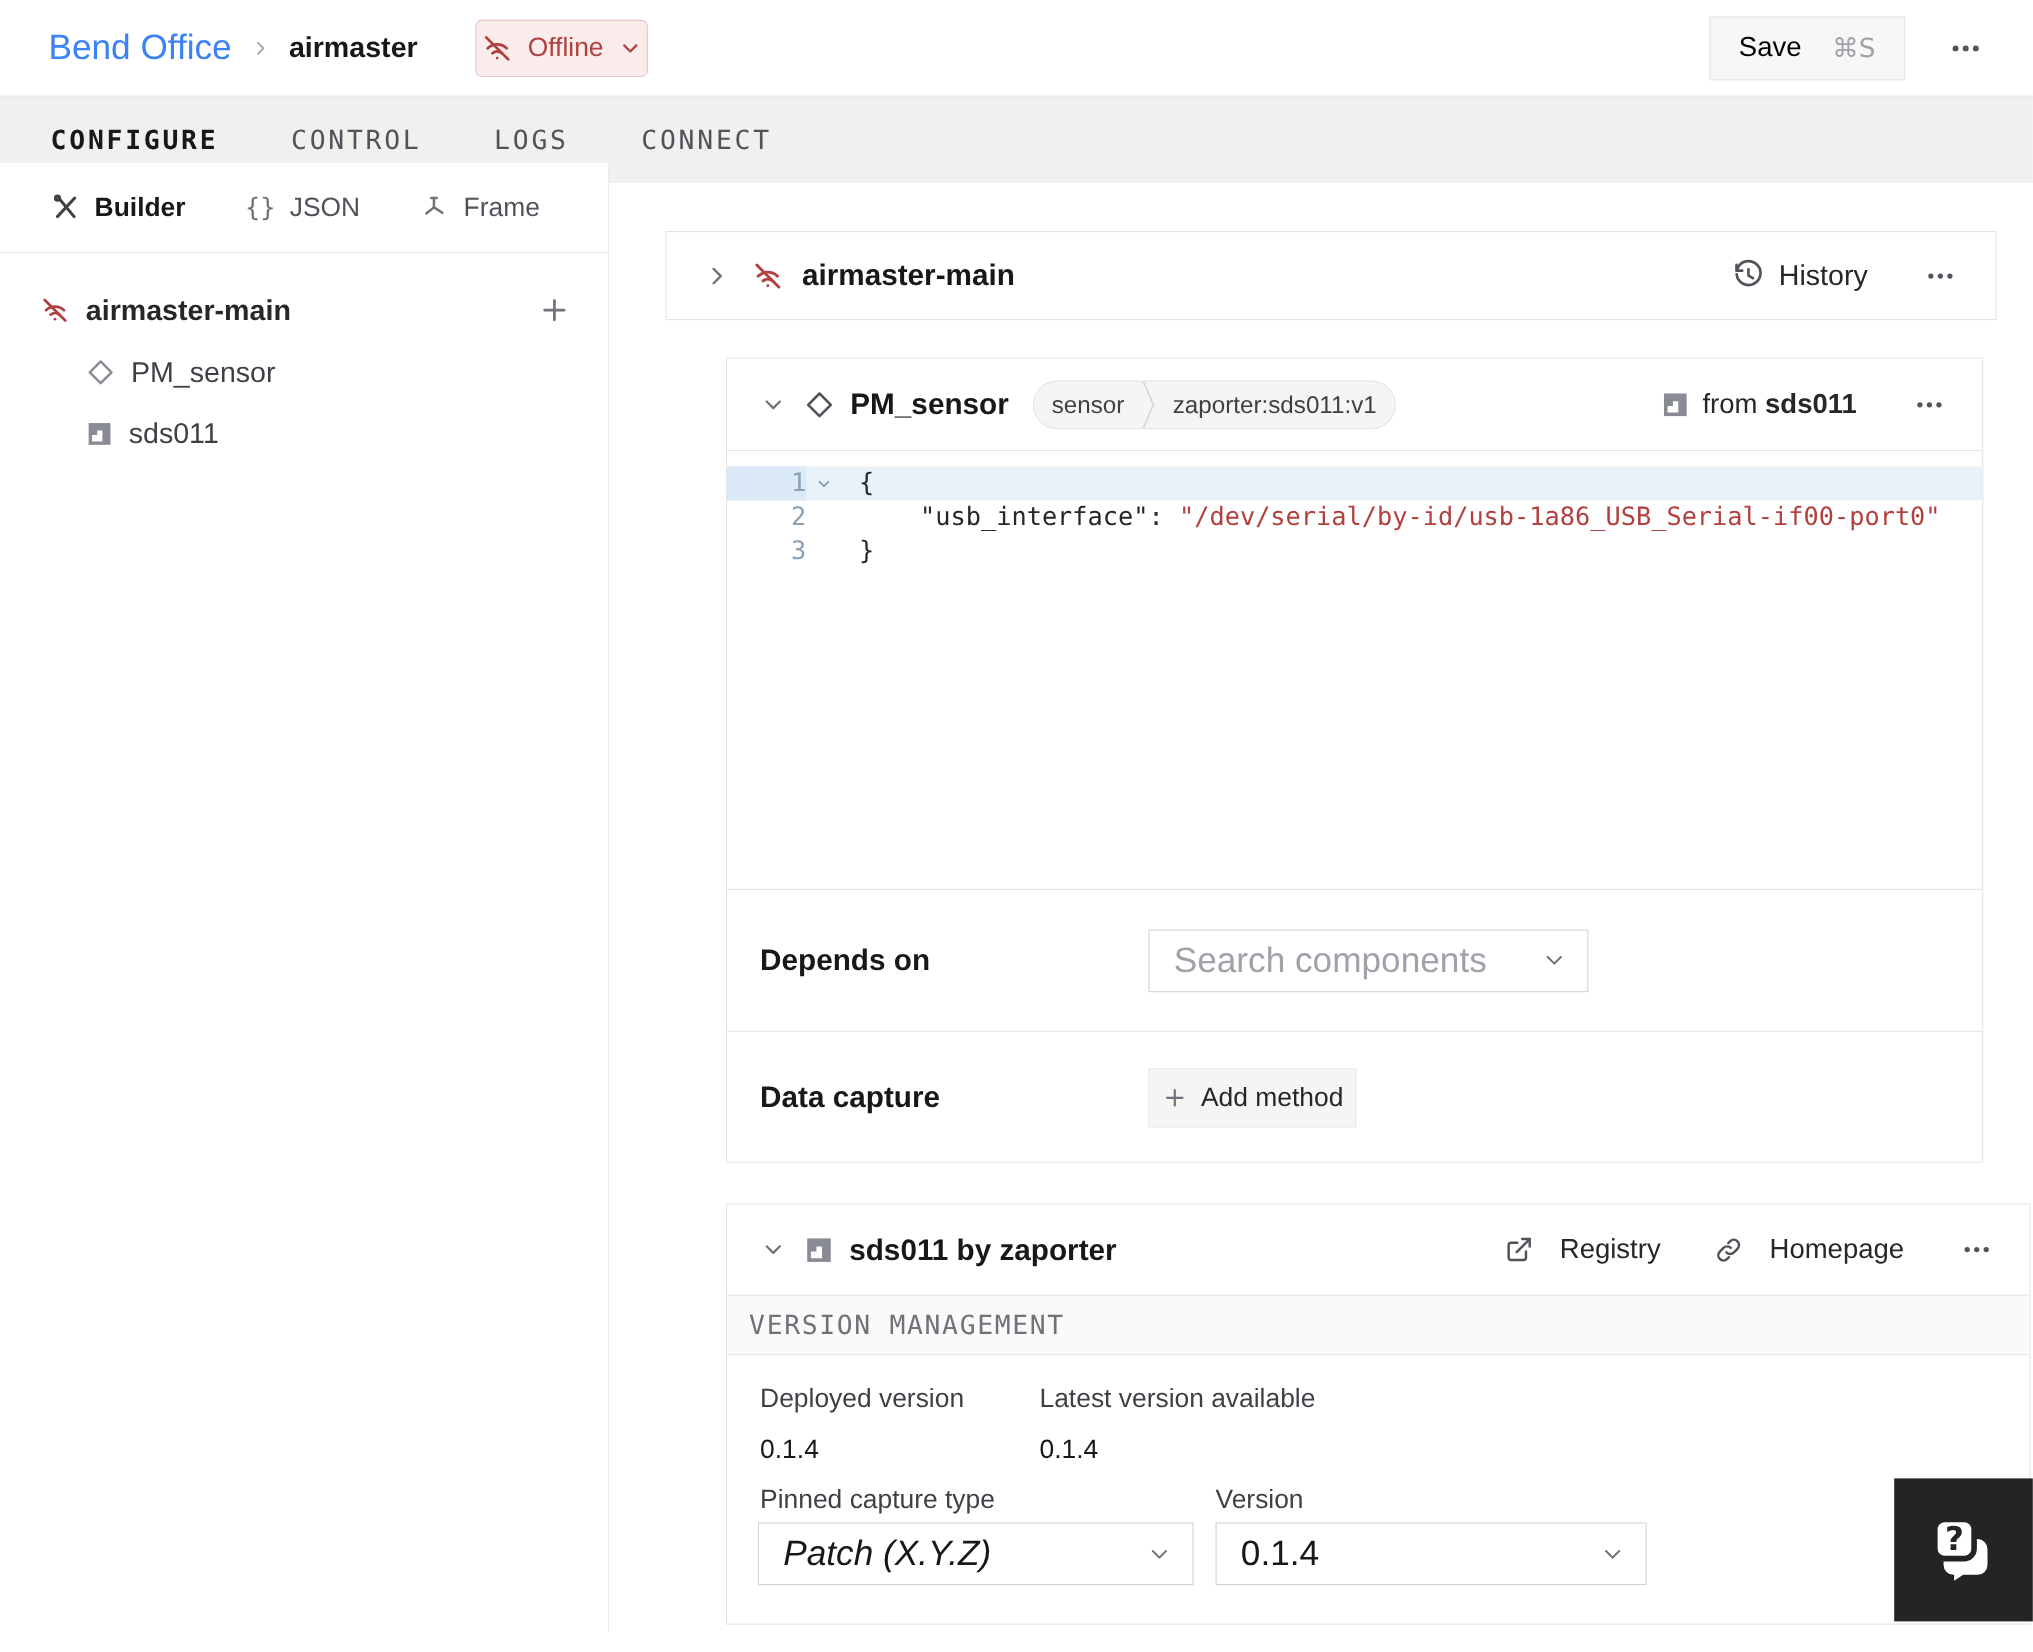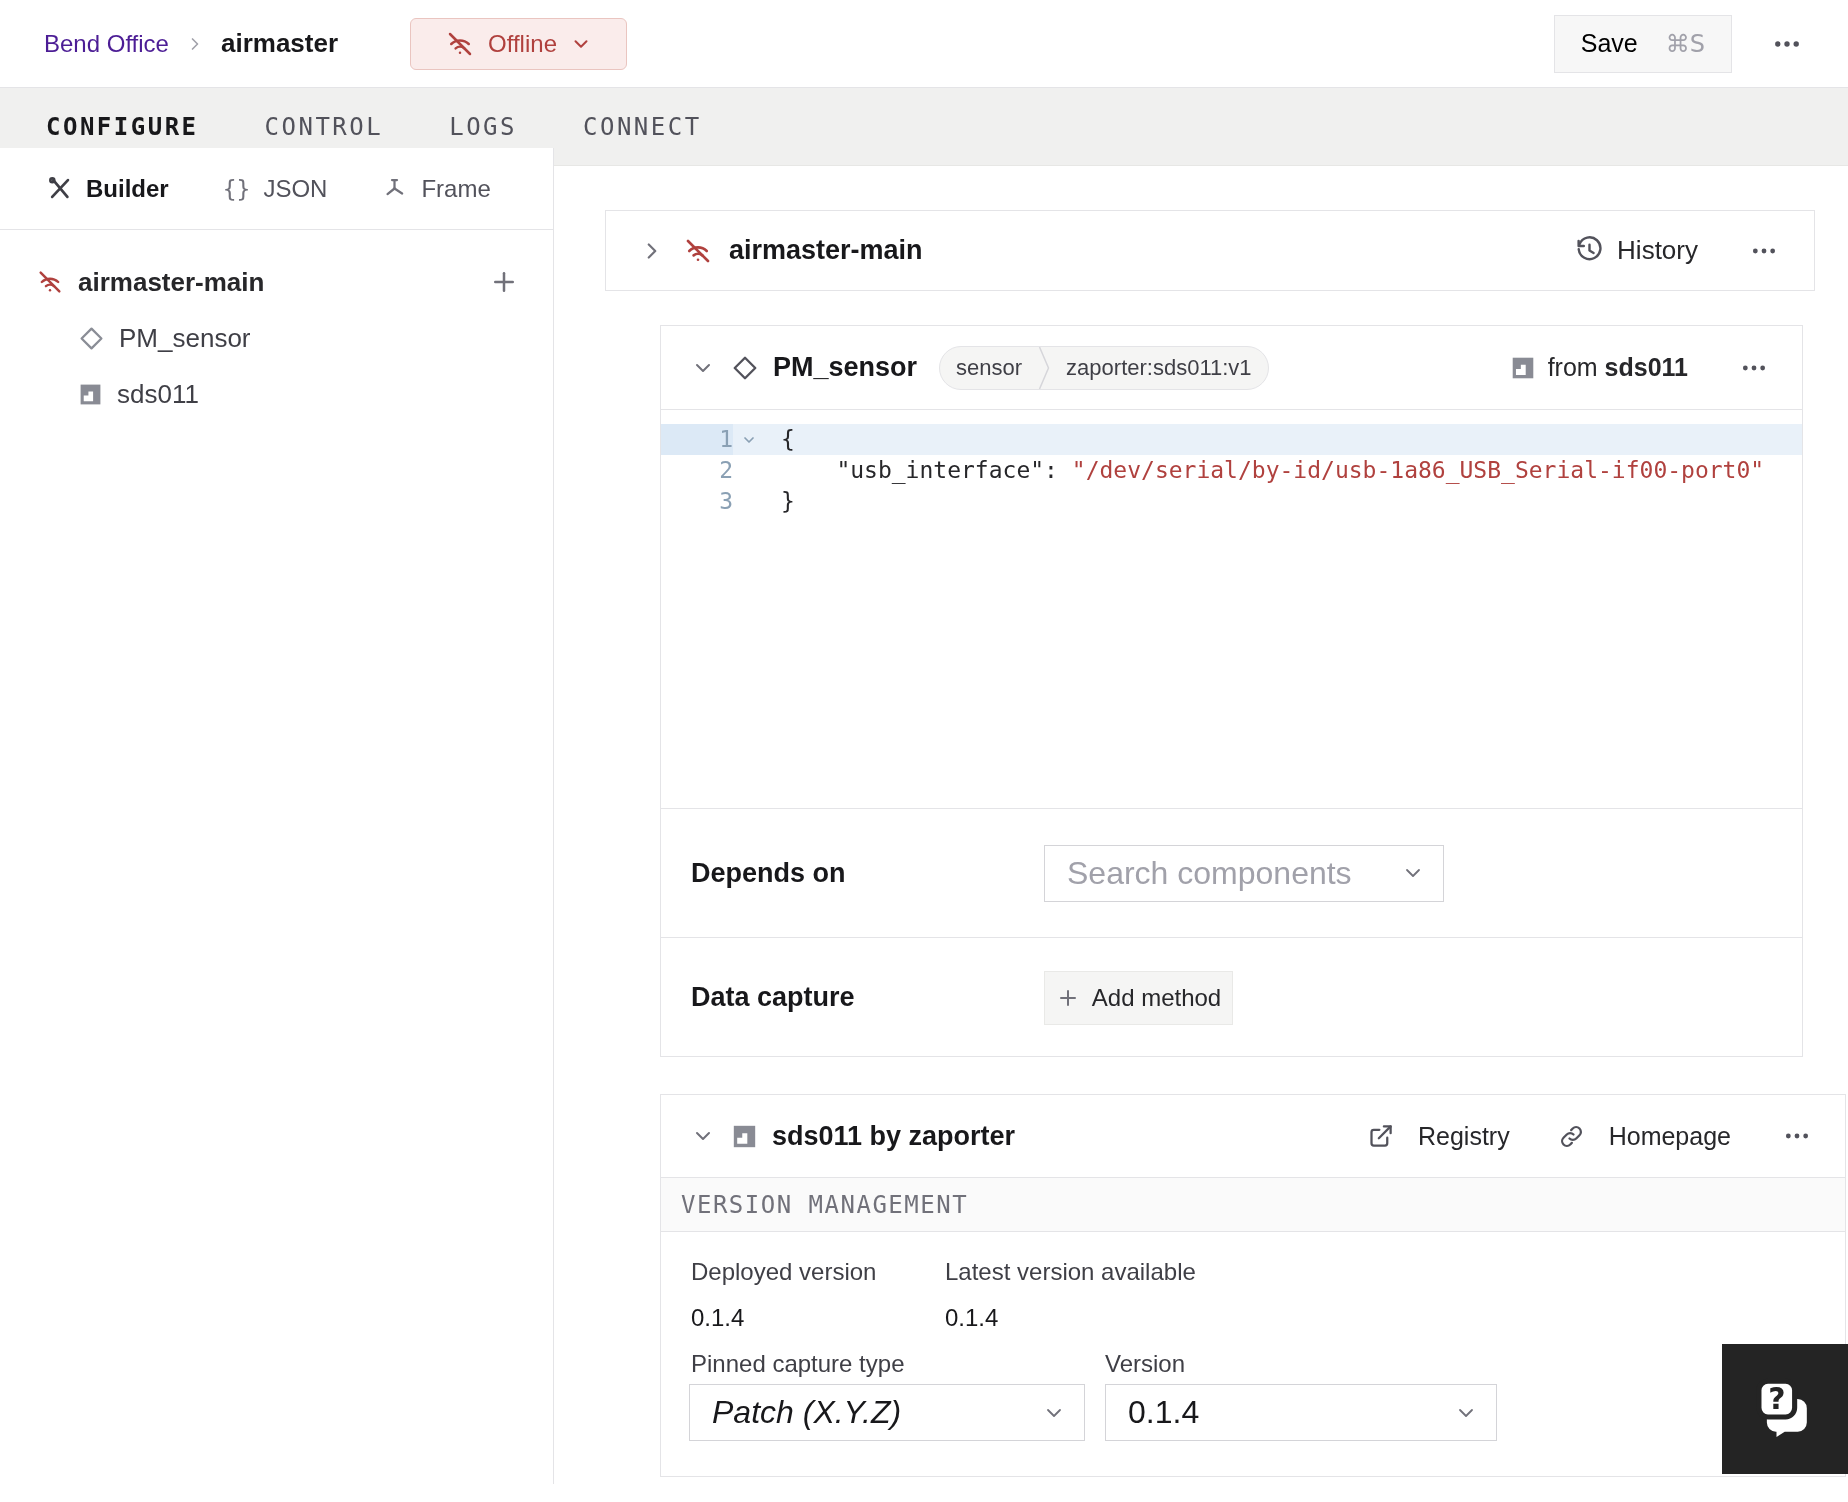--- a/index.html
+++ b/index.html
@@ -1,24 +1,24 @@
 <!DOCTYPE html>
 <html><head>
 <meta charset="utf-8">
 <style>
   * { margin:0; padding:0; box-sizing:border-box; }
   html,body { width:1848px; height:1502px; background:#fff; font-family:"Liberation Sans",sans-serif; color:#18181b; overflow:hidden; }
   svg { display:block; }
 
   
   .topbar { position:absolute; left:0; top:0; width:1848px; height:88px; background:#fff; border-bottom:1px solid #e4e4e7; display:flex; align-items:center; padding:0 38px 0 44px; }
-  .crumb-org { font-size:24px; color:#4c1d95; }
+  .crumb-org { font-size:32px; color:#3b82f6; }
   .crumb-sep { margin:0 16px; color:#a1a1aa; }
   .crumb-machine { font-size:26px; font-weight:700; color:#18181b; }
-  .status-badge { margin-left:72px; height:52px; display:flex; align-items:center; gap:13px; padding:0 34px; background:#faeceb; border:1px solid #eac5c0; border-radius:6px; color:#b0413e; cursor:pointer; }
+  .status-badge { margin-left:52px; height:52px; display:flex; align-items:center; gap:13px; padding:0 4px; background:#faeceb; border:1px solid #eac5c0; border-radius:6px; color:#b0413e; cursor:pointer; }
   .status-badge .lbl { font-size:24px; }
   .tb-spacer { flex:1; }
   .save-btn { height:58px; display:flex; align-items:center; gap:28px; padding:0 26px; background:#f7f7f7; border:1px solid #e4e4e7; font-size:25px; cursor:pointer; }
   .save-kbd { color:#a1a1aa; font-family:"DejaVu Sans",sans-serif; font-size:24px; }
   .more-btn { margin-left:32px; color:#52525b; cursor:pointer; padding:6px; }
 
   
   .tabbar { position:absolute; left:0; top:88px; width:1848px; height:78px; background:#f0f0ef; border-bottom:1px solid #e7e7e5; display:flex; align-items:center; padding-left:46px; gap:66px; }
   .tab { font-family:"DejaVu Sans Mono","Liberation Mono",monospace; font-size:24px; letter-spacing:2.5px; color:#52525b; cursor:pointer; }
   .tab.active { color:#18181b; font-weight:700; }

